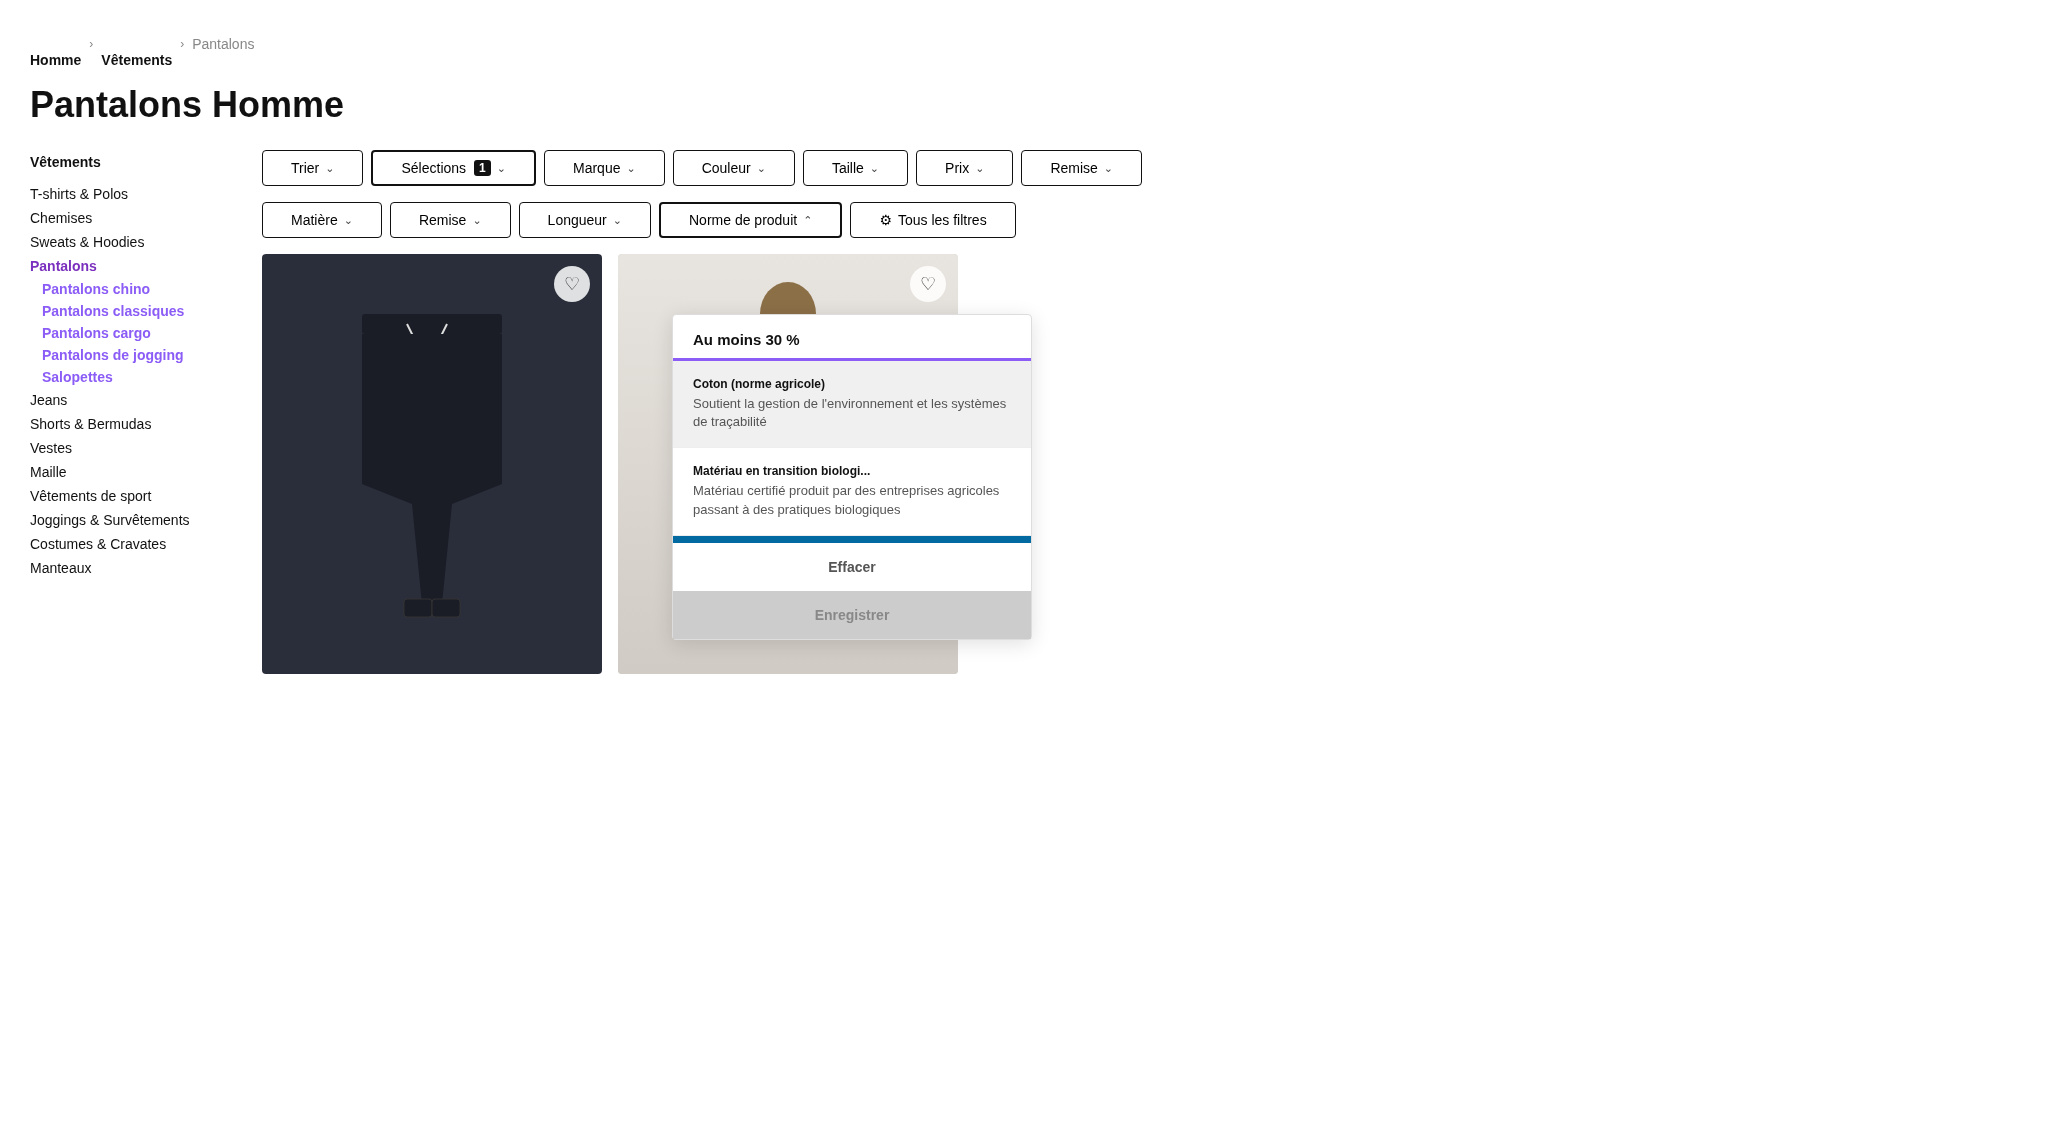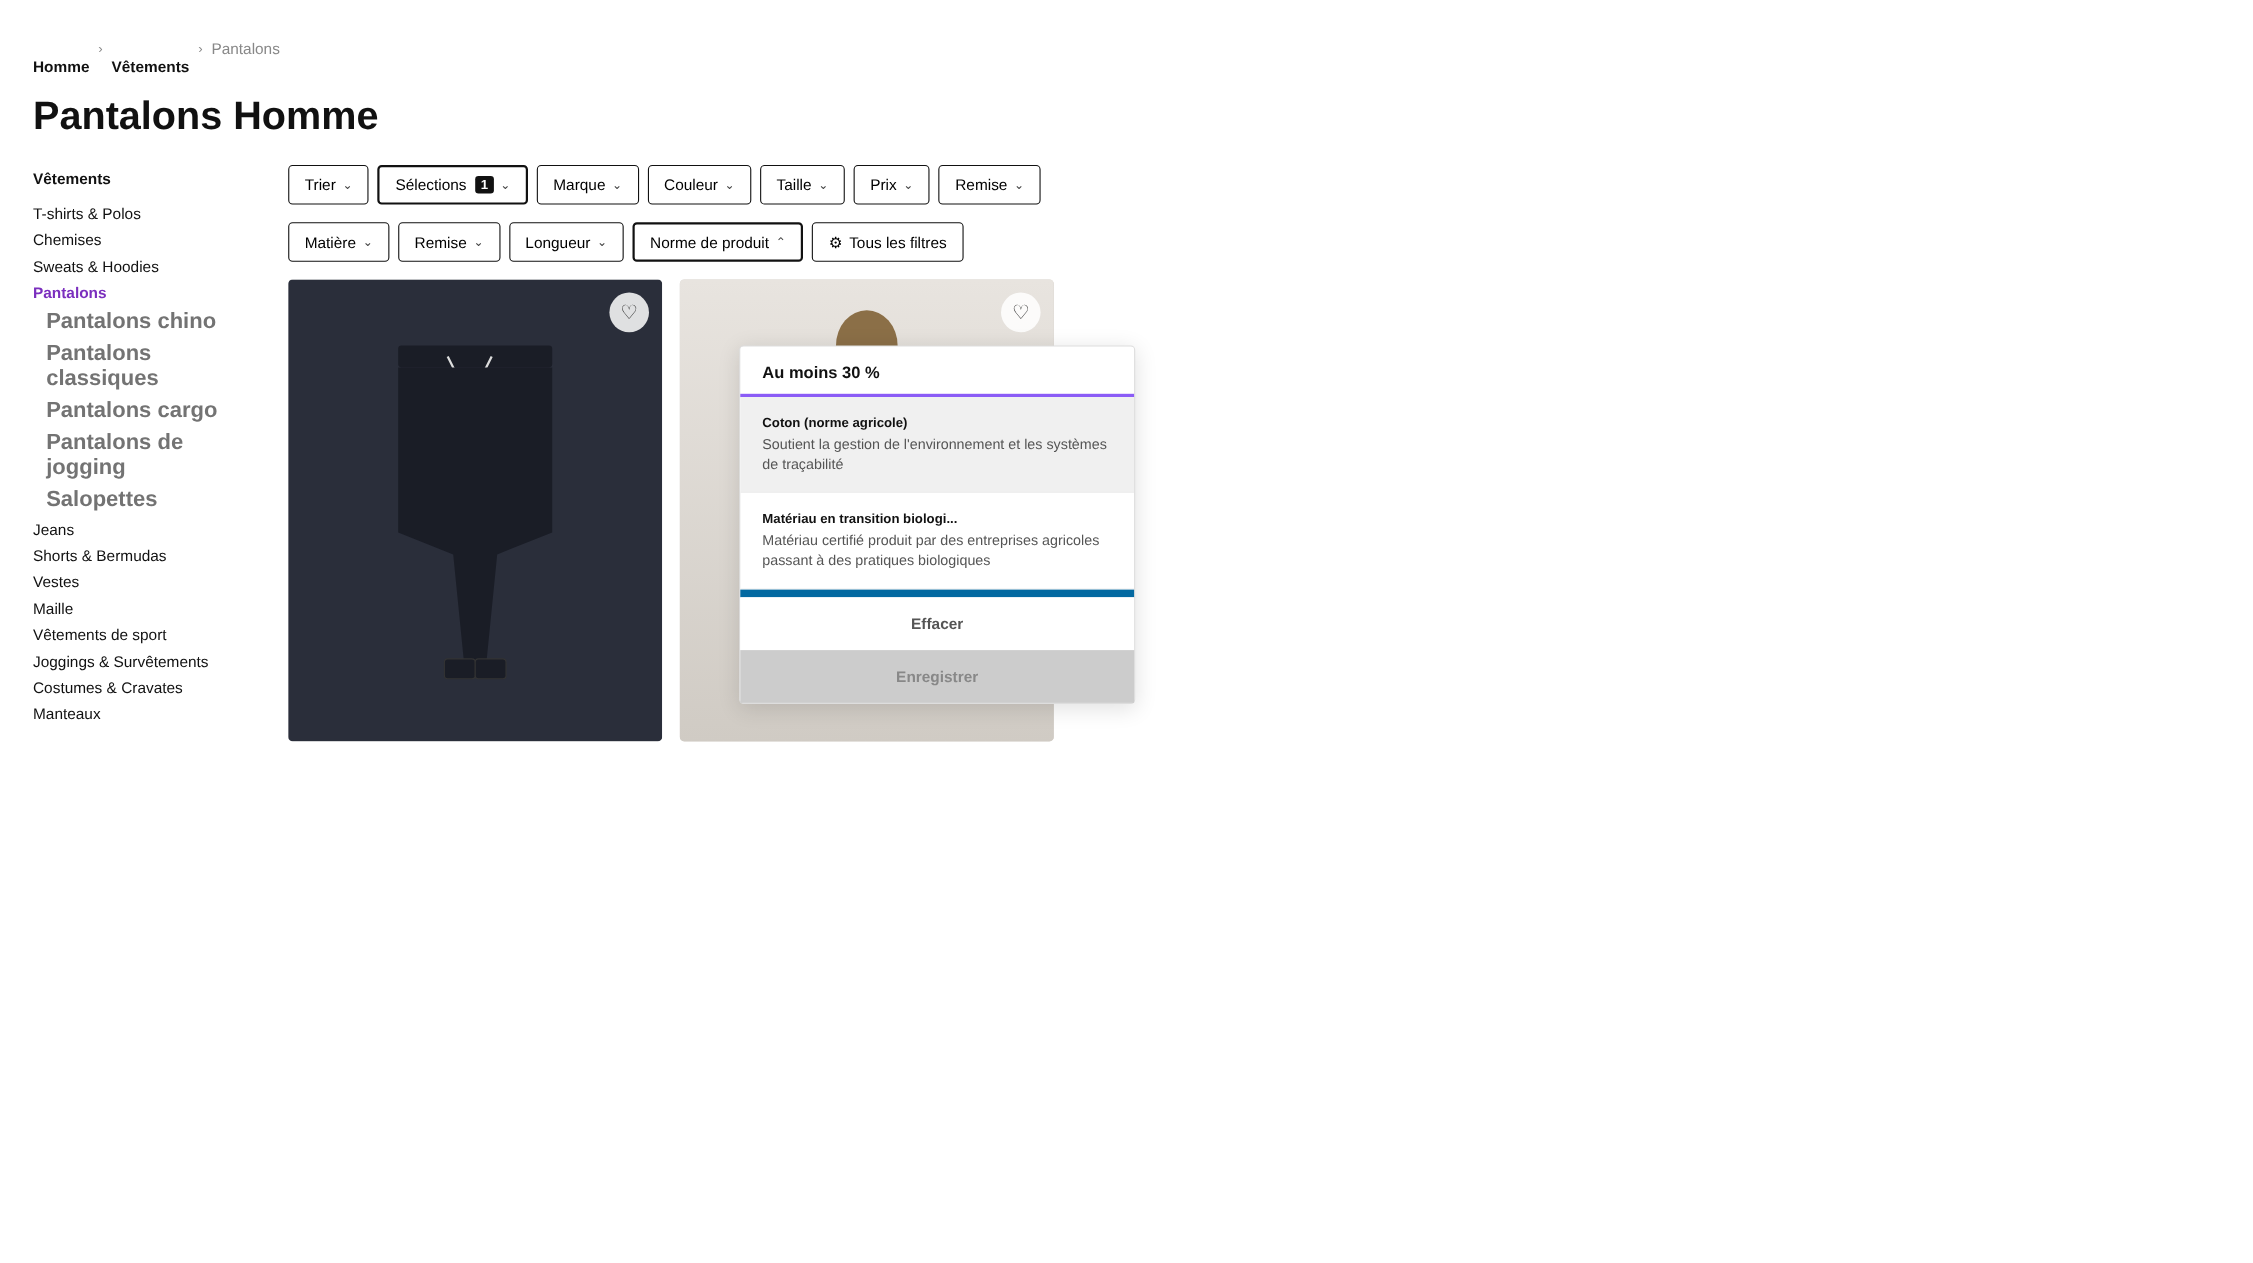--- a/index.html
+++ b/index.html
@@ -17,31 +17,31 @@
     .page-title { font-size: 36px; font-weight: 700; margin-bottom: 24px; }
 
     
     .content-area { display: flex; gap: 32px; }
 
     
     .sidebar { width: 200px; flex-shrink: 0; }
     .sidebar-item { display: block; font-size: 14px; color: #111; text-decoration: none; padding: 4px 0; cursor: pointer; }
     .sidebar-item.active { color: #7B2FBE; font-weight: 700; }
     .sidebar-sub { padding-left: 12px; }
-    .sidebar-sub-item { display: block; font-size: 20px; color: #737373; text-decoration: none; padding: 3px 0; cursor: pointer; font-weight: 700; }
+    .sidebar-sub-item { display: block; font-size: 14px; color: #8b5cf6; text-decoration: none; padding: 3px 0; cursor: pointer; font-weight: 700; }
 
     
     .main { flex: 1; }
 
     
     .filter-bar { display: flex; flex-wrap: wrap; gap: 8px; margin-bottom: 16px; }
     .filter-btn {
       display: flex; align-items: center; gap: 6px;
       border: 1.5px solid #111; border-radius: 4px;
-      padding: 8px 14px; font-size: 14px; font-weight: 500;
+      padding: 8px 28px; font-size: 14px; font-weight: 500;
       background: #fff; cursor: pointer; white-space: nowrap; text-align: right;
     }
     .filter-btn.active-filter { border-width: 2px; }
     .filter-btn .badge {
       background: #111; color: #fff;
       border-radius: 3px; font-size: 12px; font-weight: 700;
       padding: 1px 5px; margin-left: 2px;
     }
     .filter-btn .chevron { font-size: 11px; color: #444; }
     .filter-btn.all-filters {

